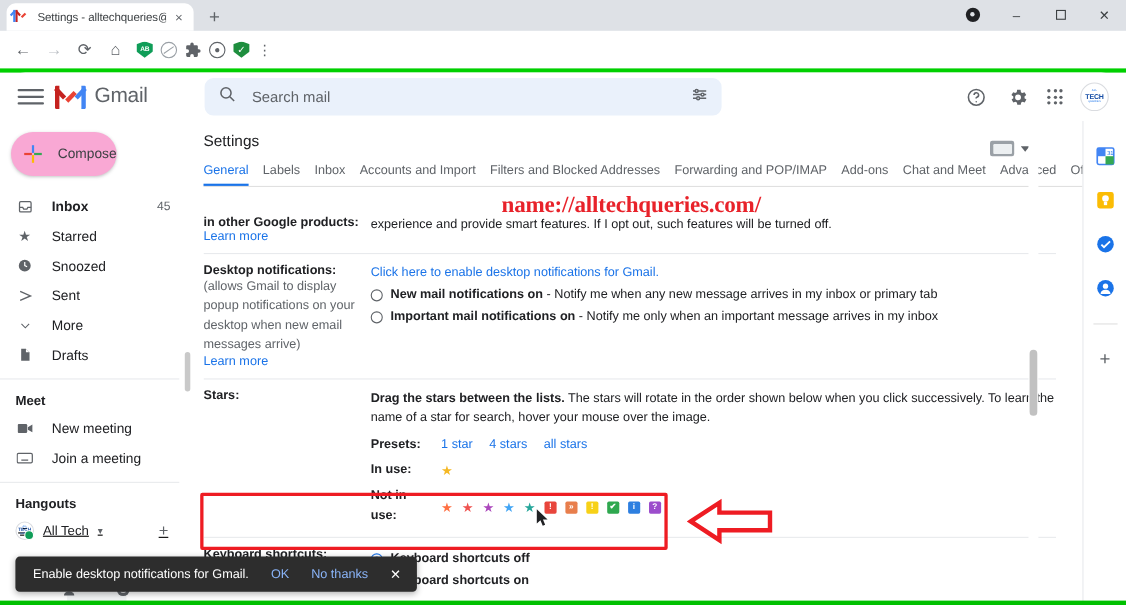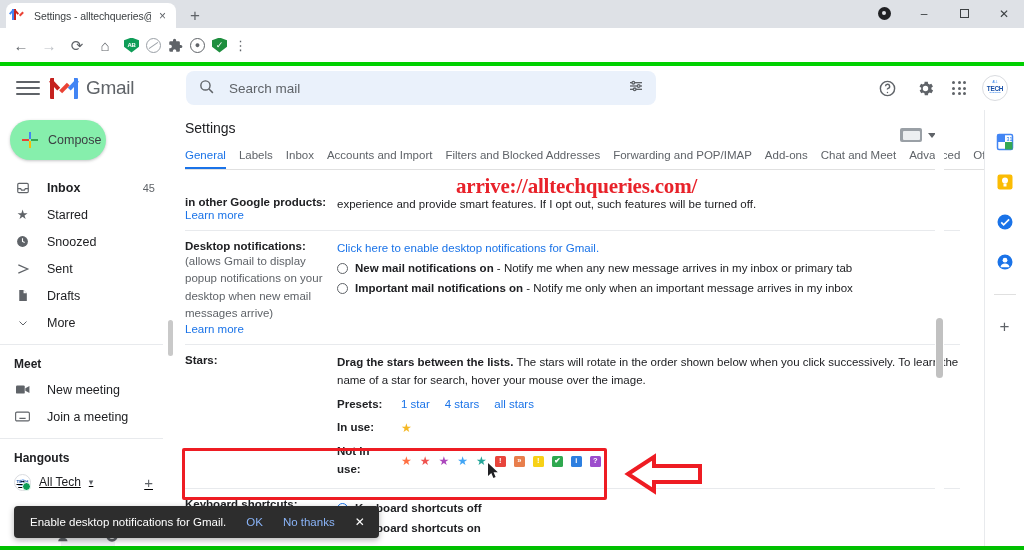--- a/index.html
+++ b/index.html
@@ -126,22 +126,22 @@
   .logo-top{font-size:2.6px;color:#1a73e8;letter-spacing:.1px;line-height:1;}
   .logo-mid{font-size:6.4px;color:#174ea6;font-weight:bold;line-height:1.1;letter-spacing:-.2px;}
   .logo-bot{font-size:2.4px;color:#1a73e8;letter-spacing:.1px;line-height:1;}
 
   .gm-body { flex:1; display:flex; min-height:0; }
 
   
   .gm-nav { width: 175px; flex:0 0 175px; padding-top: 2px; position:relative; }
   .compose {
     display:flex; align-items:center; gap:10px; margin: 8px 0 14px 10px;
-    height: 40px; width: 96px; border-radius:20px; background:#86efac;
-    box-shadow: 0 1px 3px rgba(60,64,67,.3); padding-left: 12px;
+    height: 40px; width: 96px; border-radius:20px; background:#f9a8d4;
+    box-shadow: 0 1px 3px rgba(60,64,67,.3); padding-left: 12px; justify-content: space-between;
   }
   .plus-g { position:relative; width:16px; height:16px; flex:0 0 16px; }
   .plus-g i { position:absolute; display:block; }
   .compose span { font-size:12.5px; color:#3c4043; }
   .navitem {
     display:flex; align-items:center; height:27px; padding-left:14px; gap:16px;
     font-size:12.5px; color:#202124; border-radius:0 14px 14px 0; margin-right: 12px;
   }
   .navitem .ic { width:17px; text-align:center; color:#5f6368; font-size:13px; display:flex; align-items:center; justify-content:center;}
   .navitem .lbl { flex:1; }
@@ -388,34 +388,34 @@
           <div class="navitem">
             <span class="ic">
               <svg width="14" height="14" viewBox="0 0 24 24" fill="none" stroke="#5f6368" stroke-width="2.2">
                   <path d="M4 5l16 7-16 7"></path>
                 </svg>
             </span>
             <span class="lbl">Sent</span>
           </div>
           <div class="navitem">
             <span class="ic">
+              <svg width="12" height="12" viewBox="0 0 24 24" fill="none" stroke="#5f6368" stroke-width="2">
+                  <path d="M5 9l7 7 7-7"></path>
+                </svg>
+            </span>
+            <span class="lbl">More</span>
+          </div>
+          <div class="navitem">
+            <span class="ic">
               <svg width="13" height="13" viewBox="0 0 24 24" fill="#5f6368">
                   <path d="M6 2h8l6 6v14H6z"></path>
                   <path d="M14 2v6h6" fill="#fff"></path>
                 </svg>
             </span>
             <span class="lbl">Drafts</span>
-          </div>
-          <div class="navitem">
-            <span class="ic">
-              <svg width="12" height="12" viewBox="0 0 24 24" fill="none" stroke="#5f6368" stroke-width="2">
-                  <path d="M5 9l7 7 7-7"></path>
-                </svg>
-            </span>
-            <span class="lbl">More</span>
           </div>
 
           <div class="nav-section">Meet</div>
           <div class="navitem">
             <span class="ic">
               <svg width="14" height="11" viewBox="0 0 24 18" fill="#5f6368">
                   <rect x="0" y="2" width="15" height="14" rx="2"></rect>
                   <path d="M16 7l7-4v12l-7-4z"></path>
                 </svg>
             </span>
@@ -610,21 +610,21 @@
                 <path d="M6 19c0-3.2 2.8-5 6-5s6 1.8 6 5z" fill="#fff"></path>
               </svg>
           </span>
           <span class="rail-div"></span>
           <span class="rail-plus">+</span>
         </div>
 
       </div>
     </div>
 
-    <div class="watermark">arrive://alltechqueries.com/</div>
+    <div class="watermark">name://alltechqueries.com/</div>
     <div class="redbox"></div>
     <div class="arrow">
       <svg width="80" height="42" viewBox="0 0 80 42">
         <polygon points="4,21 30,4 30,13 76,13 76,29 30,29 30,38" fill="none" stroke="#ee1c23" stroke-width="4" stroke-linejoin="miter"></polygon>
         </svg>
     </div>
     <div class="cursor">
       <svg width="12" height="18" viewBox="0 0 12 18">
         <path d="M1 1 L1 14 L4.3 11 L6.4 16 L8.6 15 L6.6 10.3 L10.8 10.3 Z" fill="#202124"></path>
         </svg>

